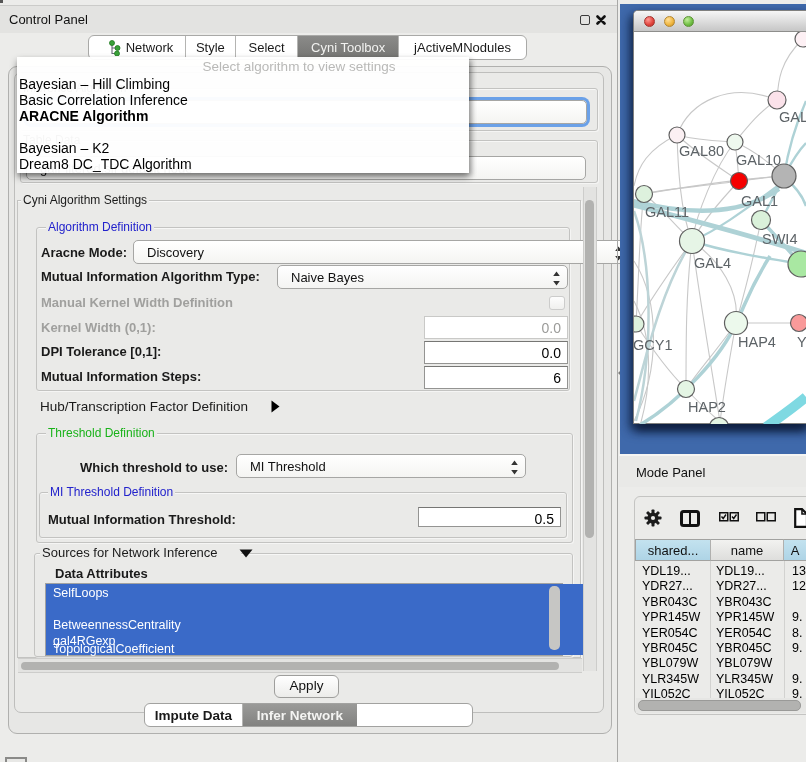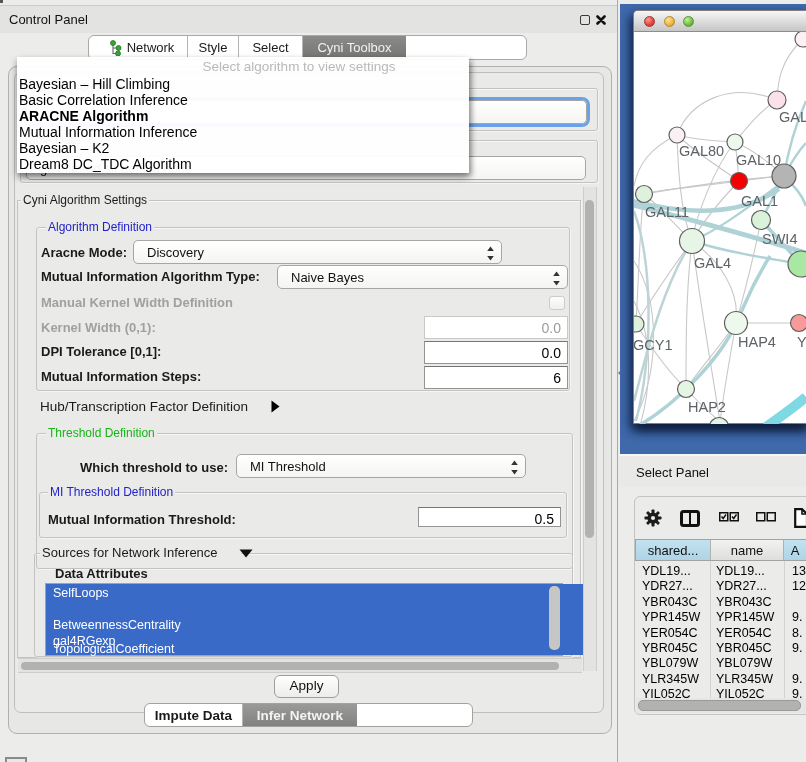--- a/index.html
+++ b/index.html
@@ -74,20 +74,21 @@
 <div id="tabbar">
   <div class="seg" style="width:91px;margin-left:8px;"><svg width="12" height="16" viewBox="0 0 12 16" style="margin-right:5px;">
         <path d="M3 3 V13.5 H7.5 M3 8 H8" stroke="#667" stroke-width="1.1" fill="none"></path>
         <circle cx="3" cy="3" r="2.5" fill="#3aa23a" stroke="#1e7a1e" stroke-width="0.8"></circle>
         <circle cx="8.5" cy="8" r="2.5" fill="#3aa23a" stroke="#1e7a1e" stroke-width="0.8"></circle>
         <circle cx="8" cy="13.5" r="2.5" fill="#3aa23a" stroke="#1e7a1e" stroke-width="0.8"></circle>
       </svg>Network</div>
   <div class="seg" style="width:51px;">Style</div>
   <div class="seg" style="width:64px;">Select</div>
   <div class="seg sel" style="width:103px;">Cyni Toolbox</div>
+  <div class="seg" style="width:130px;">jActiveMNodules</div>
 </div>
 
 <div id="outerpanel"></div>
 <div id="innerpanel"></div>
 
 <div class="grp" style="left:20px; top:88px; width:578px; height:43px;">
     <span class="gtitle">Inference Algorithm</span>
   </div>
 <div class="combo" style="left:26px; top:100px; width:561px; box-shadow:0 0 0 3px rgba(85,148,231,0.85);"></div>
 <div class="grp" style="left:20px; top:140px; width:578px; height:43px;">
@@ -99,21 +100,21 @@
 
 <div class="grp" style="left:17px; top:200px; width:564px; height:458px; border-radius:0;">
     <span class="gtitle" style="left:3px;">Cyni Algorithm Settings</span>
   </div>
 
 <div class="grp" style="left:36px; top:227px; width:534px; height:164px;">
     <span class="gtitle" style="left:9px; color:#2222cc;">Algorithm Definition</span>
   </div>
 
 <div class="lbl" style="left:41px; top:245px;">Aracne Mode:</div>
-<div class="combo" style="left:133px; top:240px; width:369px;">
+<div class="combo" style="left:133px; top:240px; width:497px;">
     <span class="cv">Discovery</span>
     <svg width="9" height="17" viewBox="0 0 9 17">
       <path d="M1.2 6 L4.5 1.5 L7.8 6 Z M1.2 11 L4.5 15.5 L7.8 11 Z" fill="#333"></path>
     </svg>
   </div>
 
 <div class="lbl" style="left:41px; top:269px;">Mutual Information Algorithm Type:</div>
 <div class="combo" style="left:277px; top:265px; width:291px;">
     <span class="cv">Naive Bayes</span>
     <svg width="9" height="17" viewBox="0 0 9 17">
@@ -137,21 +138,21 @@
 <div class="lbl" style="left:41px; top:369px;">Mutual Information Steps:</div>
 <div class="tfield" style="left:424px; top:366px; width:144px;">
     <span>6</span>
   </div>
 
 <div class="lbl plain" style="left:40px; top:399px; font-size:13.5px;">Hub/Transcription Factor Definition</div>
 <svg class="abs" style="left:270px; top:400px;" width="11" height="13" viewBox="0 0 11 13">
     <path d="M1.5 0.5 L9.5 6.5 L1.5 12.5 Z" fill="#000"></path>
   </svg>
 
-<div class="grp" style="left:36px; top:433px; width:537px; height:136px;">
+<div class="grp" style="left:36px; top:433px; width:537px; height:110px;">
     <span class="gtitle" style="left:9px; color:#19b219;">Threshold Definition</span>
   </div>
 <div class="lbl" style="left:80px; top:460px;">Which threshold to use:</div>
 <div class="combo" style="left:236px; top:454px; width:290px;">
     <span class="cv">MI Threshold</span>
     <svg width="9" height="17" viewBox="0 0 9 17">
       <path d="M1.2 6 L4.5 1.5 L7.8 6 Z M1.2 11 L4.5 15.5 L7.8 11 Z" fill="#333"></path>
     </svg>
   </div>
 
@@ -185,21 +186,20 @@
 <div class="abs" style="left:18px; top:658px; width:564px; height:15px; background:#e3e3e1; border-top:1px solid #cdcdcb; border-bottom:1px solid #cdcdcb;"></div>
 <div class="sbthumb" style="left:21px; top:662px; width:538px; height:8px;"></div>
 
 <div id="applybtn">Apply</div>
 
 <div id="popup">
   <div class="it" style="left:0; width:564px; text-align:center; top:2px; color:#b9b9b7; font-size:13.5px;">Select algorithm to view settings</div>
   <div class="it" style="top:19px;">Bayesian – Hill Climbing</div>
   <div class="it" style="top:35px;">Basic Correlation Inference</div>
   <div class="it" style="top:51px; font-weight:bold;">ARACNE Algorithm</div>
-  <div class="it" style="top:67px;">Mutual Information Inference</div>
   <div class="it" style="top:83px;">Bayesian – K2</div>
   <div class="it" style="top:99px;">Dream8 DC_TDC Algorithm</div>
 </div>
 
 <div id="btabs">
   <div class="seg" style="width:98px;">Impute Data</div>
   <div class="seg sel" style="width:114px;">Infer Network</div>
 </div>
 
 <div class="abs" style="left:5px; top:757px; width:22px; height:10px; border:2px solid #8a8a88; background:#e8e8e6;"></div>
@@ -289,21 +289,21 @@
       <text x="694" y="267">GAL4</text>
       <text x="633" y="349">GCY1</text>
       <text x="738" y="346">HAP4</text>
       <text x="797" y="346">Y</text>
       <text x="688" y="411">HAP2</text>
     </g>
   </svg>
 </div>
 
 <div id="tablepanelbar">
-    <span class="t">Select Panel</span>
+    <span class="t">Mode Panel</span>
   </div>
 <div id="tpanel"></div>
 
 <svg class="abs" style="left:644px; top:509px;" width="18" height="18" viewBox="0 0 18 18">
   <g fill="#1c1c1c">
       <circle cx="9" cy="9" r="5.6"></circle>
   <g>
         <rect x="7.5" y="0.5" width="3" height="4" rx="0.8"></rect>
         <rect x="7.5" y="13.5" width="3" height="4" rx="0.8"></rect>
       </g>

